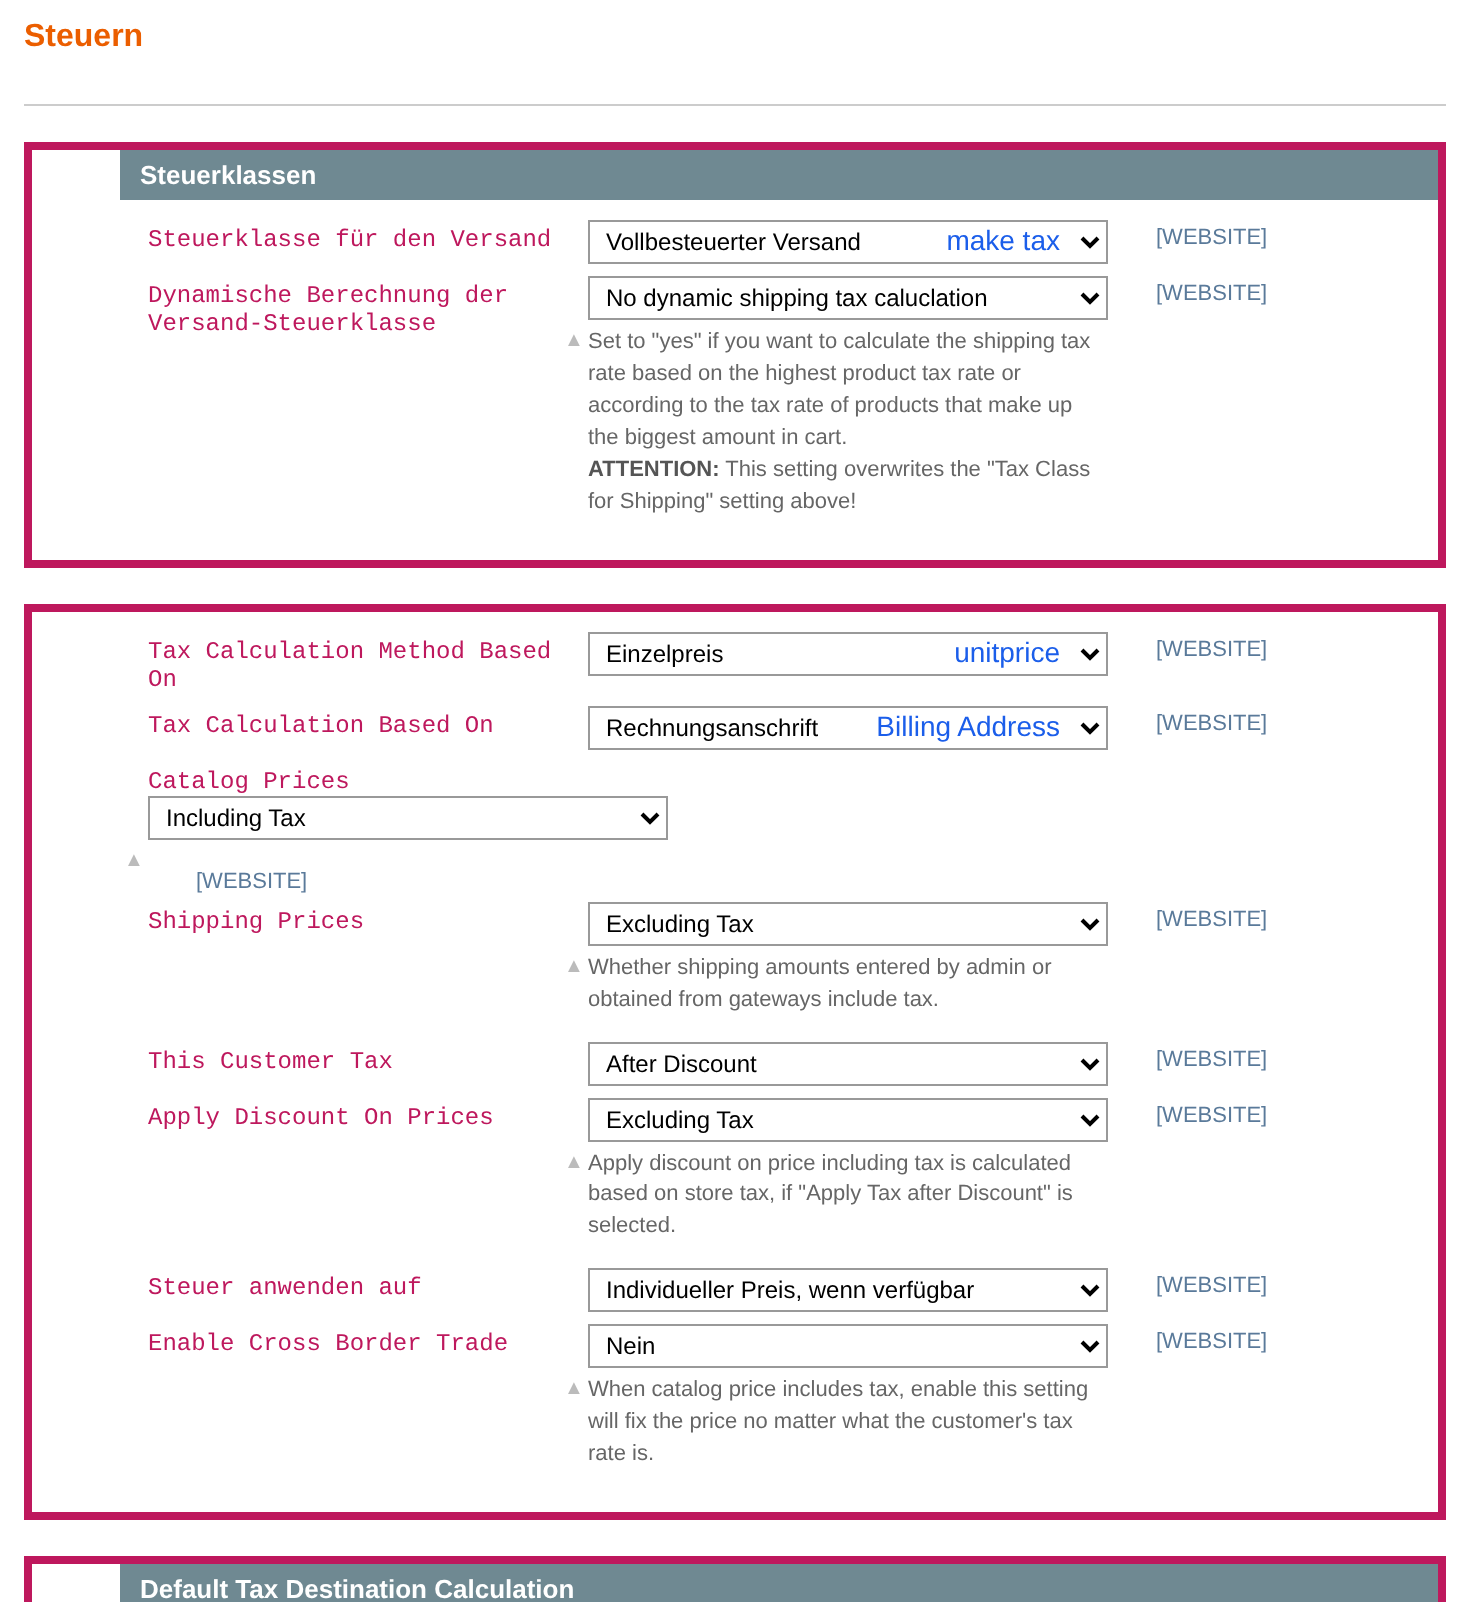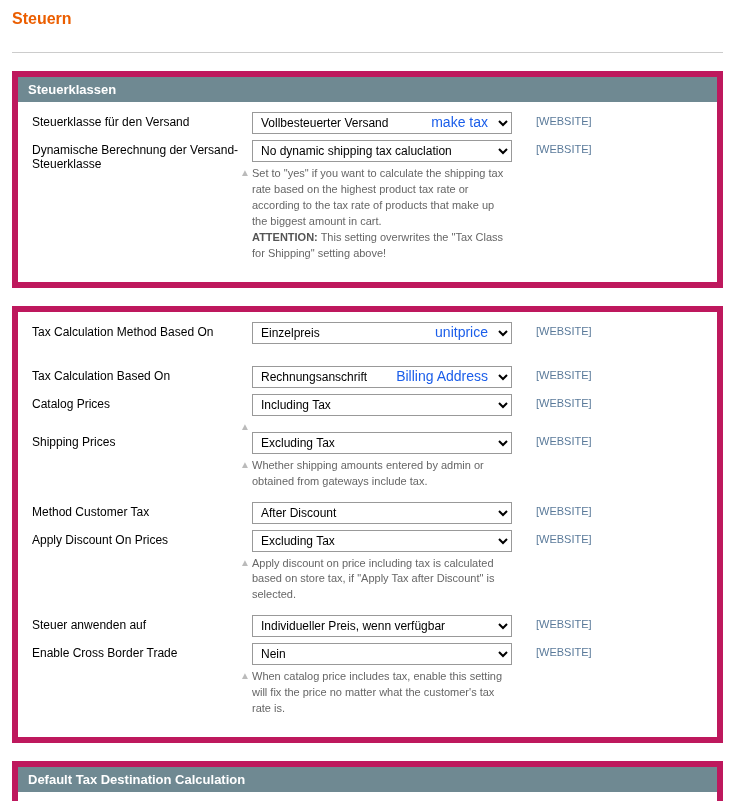--- a/index.html
+++ b/index.html
@@ -17,43 +17,45 @@
     font-size: 16px;
     font-weight: bold;
     margin: 0 0 24px 0;
   }
   .hr {
     border-top: 1px solid #ccc;
     margin: 0 0 18px 0;
   }
   .section {
     margin-bottom: 18px;
-    border: 6px solid #be185d;
+    border: 4px solid #be185d;
     background: #fff;
+    padding-left: 44px;
   }
   .section-header {
     background: #6f8992;
     color: #fff;
     font-weight: bold;
     padding: 5px 10px;
     font-size: 13px;
   }
   .section-body {
     padding: 10px 14px 8px 14px;
   }
   .row {
     display: flex;
     align-items: flex-start;
     margin-bottom: 4px;
   }
   .label-col {
     width: 220px;
     padding-top: 3px;
-    color: #000000;
+    color: #be185d;
     flex-shrink: 0;
+    font-family: Liberation Mono, monospace;
   }
   .input-col {
     width: 260px;
     flex-shrink: 0;
     position: relative;
   }
   .scope-col {
     width: 130px;
     padding-left: 24px;
     padding-top: 3px;
@@ -140,32 +142,32 @@
       <div class="label-col">Tax Calculation Method Based On</div>
       <div class="input-col">
         <select class="select">
           <option>Einzelpreis</option>
         </select>
         <span class="annotation" style="right:24px; top:2px;">unitprice</span>
       </div>
       <div class="scope-col">[WEBSITE]</div>
     </div>
 
-    <div class="row" style="margin-top:22px;">
+    <div class="row" style="margin-top:6px;">
       <div class="label-col">Tax Calculation Based On</div>
       <div class="input-col">
         <select class="select">
           <option>Rechnungsanschrift</option>
         </select>
         <span class="annotation" style="right:24px; top:2px;">Billing Address</span>
       </div>
       <div class="scope-col">[WEBSITE]</div>
     </div>
 
-    <div class="row" style="margin-top:6px;">
+    <div class="row" style="margin-top:6px;flex-direction:column;">
       <div class="label-col">Catalog Prices</div>
       <div class="input-col">
         <select class="select">
           <option>Including Tax</option>
         </select>
         <div class="helptext">
           <span class="tri">▲</span>
         </div>
       </div>
       <div class="scope-col">[WEBSITE]</div>
@@ -179,21 +181,21 @@
         </select>
         <div class="helptext">
           <span class="tri">▲</span>
           <span>Whether shipping amounts entered by admin or obtained from gateways include tax.</span>
         </div>
       </div>
       <div class="scope-col">[WEBSITE]</div>
     </div>
 
     <div class="row">
-      <div class="label-col">Method Customer Tax</div>
+      <div class="label-col">This Customer Tax</div>
       <div class="input-col">
         <select class="select">
           <option>After Discount</option>
         </select>
       </div>
       <div class="scope-col">[WEBSITE]</div>
     </div>
 
     <div class="row" style="margin-top:6px;">
       <div class="label-col">Apply Discount On Prices</div>

